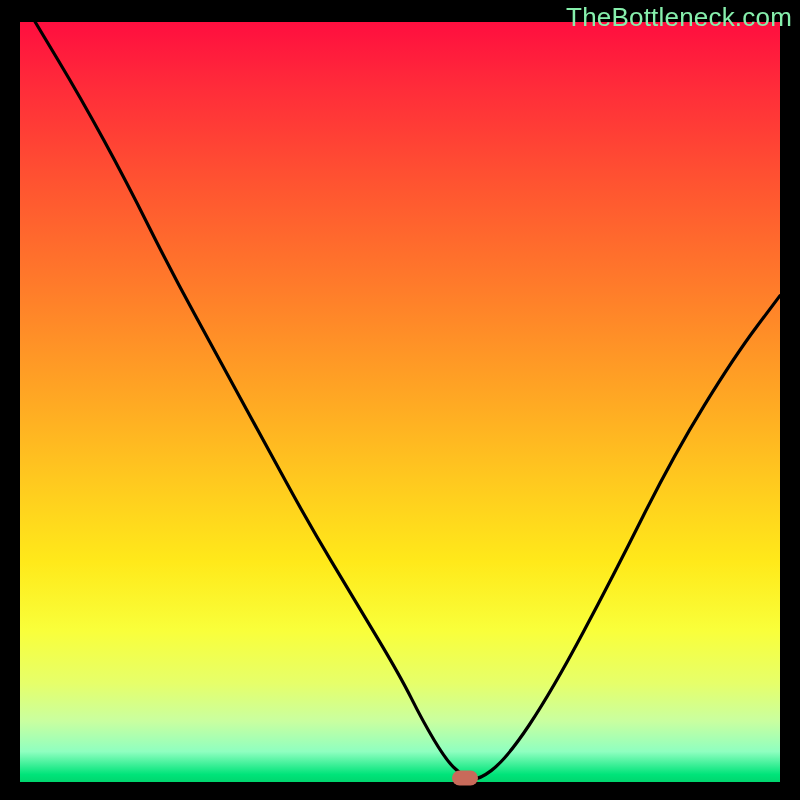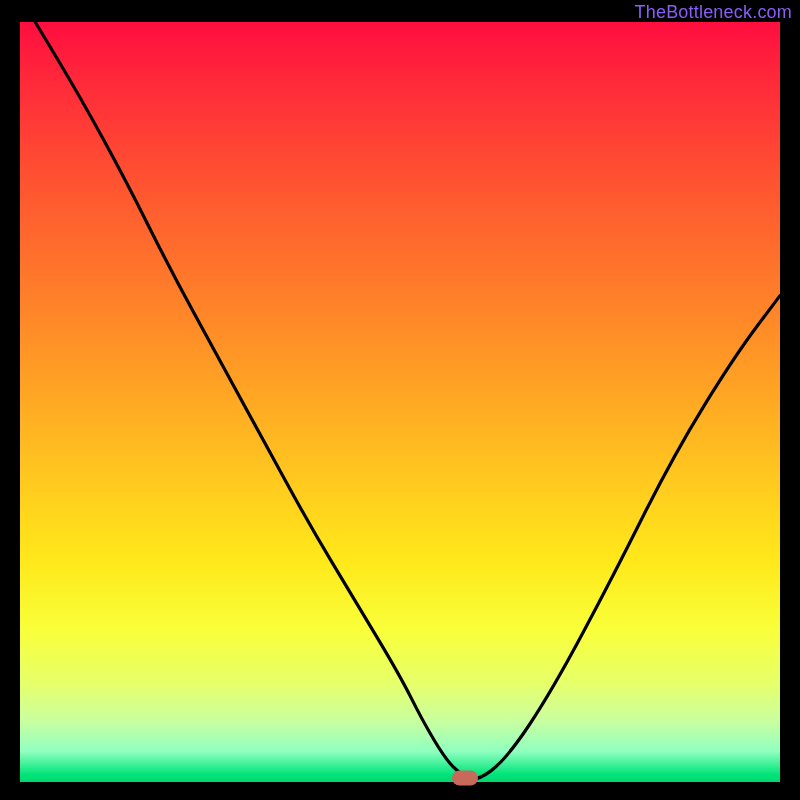--- a/index.html
+++ b/index.html
@@ -14,22 +14,22 @@
   .stage {
     position: relative;
     width: 800px;
     height: 800px;
     background: #000000;
   }
   .watermark {
     position: absolute;
     top: 2px;
     right: 8px;
-    color: #8b5cf6;
-    font-size: 18px;
+    color: #86efac;
+    font-size: 26px;
     font-weight: 500;
     letter-spacing: 0.2px;
     z-index: 10;
     user-select: none;
   }
   .plot-frame {
     position: absolute;
     left: 20px;
     top: 22px;
     width: 760px;

